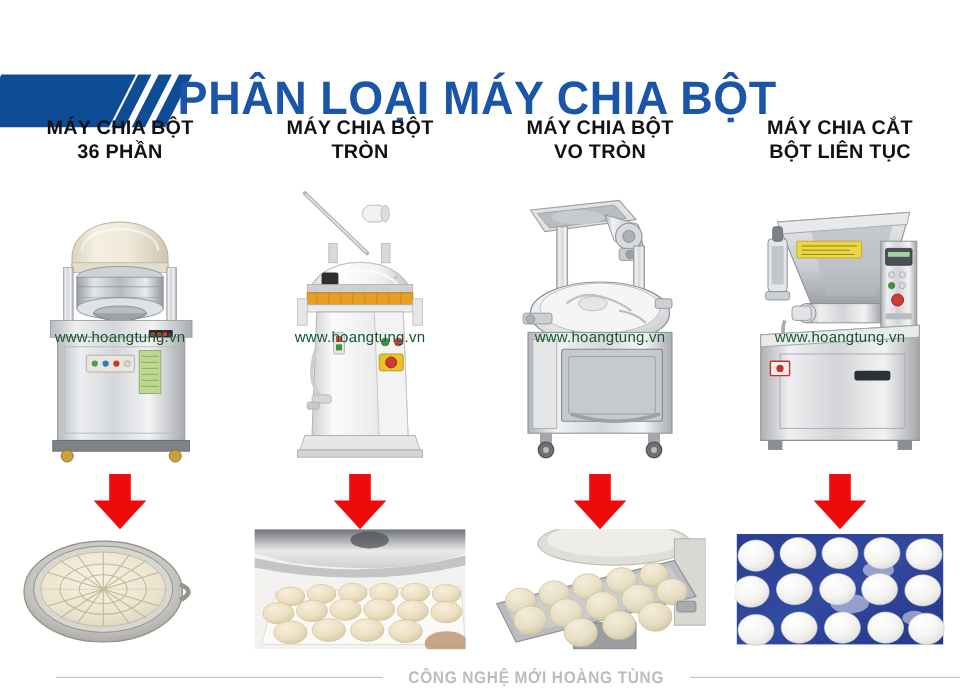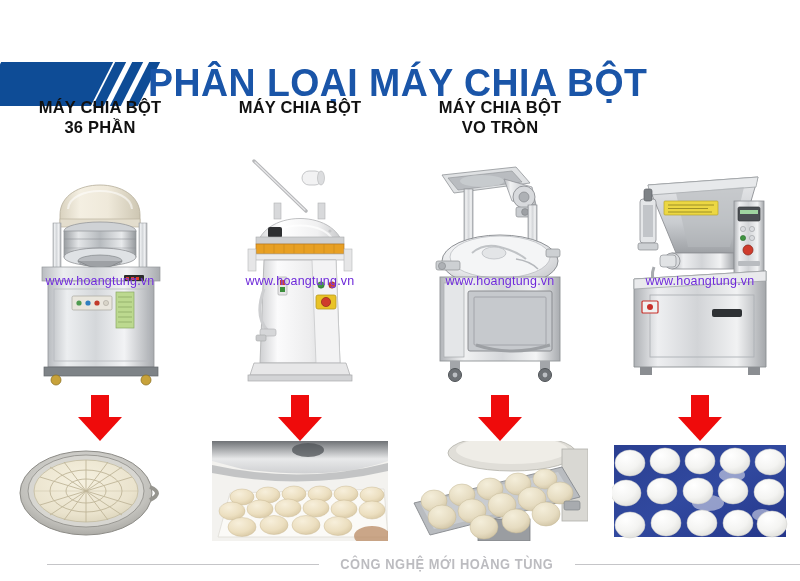--- a/index.html
+++ b/index.html
@@ -104,21 +104,21 @@
     width: 160px; height: 242px;
   }
 
   
   .watermark {
     position: absolute;
     left: 0; top: 125px;
     width: 200px;
     text-align: center;
     font-size: 12.5px;
-    color: #6d28d9;
+    color: #14532d;
     letter-spacing: 0.2px;
     white-space: nowrap;
     z-index: 40;
     text-shadow: 0 0 1px rgba(255,255,255,0.55);
     pointer-events: none;
   }
 
   
   .arrow-wrap {
     position: absolute;
@@ -338,20 +338,21 @@
 
           <path d="M138 46 q14 6 0 13" fill="none" stroke="#96958f" stroke-width="4"></path>
         </svg>
       </div>
     </div>
   </div>
 
   <div class="col c1">
     <div class="col-title">
       <span>MÁY CHIA BỘT</span>
+      <span class="l2">TRÒN</span>
     </div>
 
     <div class="machine-area">
       <div class="machine-stage">
         <svg width="160" height="242" viewBox="0 0 160 242">
           <defs>
             <linearGradient id="white1" x1="0" y1="0" x2="1" y2="0">
               <stop offset="0%" stop-color="#cfd0d2"></stop>
               <stop offset="22%" stop-color="#fbfbfc"></stop>
               <stop offset="62%" stop-color="#ededee"></stop>
@@ -594,20 +595,22 @@
           </g>
 
           <rect x="152" y="60" width="16" height="9" rx="2" fill="#a8abaf" stroke="#83868a" stroke-width="0.7"></rect>
         </svg>
       </div>
     </div>
   </div>
 
   <div class="col c3">
     <div class="col-title">
+      <span>MÁY CHIA CẮT</span>
+      <span class="l2">BỘT LIÊN TỤC</span>
     </div>
 
     <div class="machine-area">
       <div class="machine-stage">
         <svg width="160" height="242" viewBox="0 0 160 242">
           <defs>
             <linearGradient id="steel3" x1="0" y1="0" x2="1" y2="0">
               <stop offset="0%" stop-color="#aeb1b5"></stop>
               <stop offset="18%" stop-color="#eeeff1"></stop>
               <stop offset="48%" stop-color="#d2d4d7"></stop>

